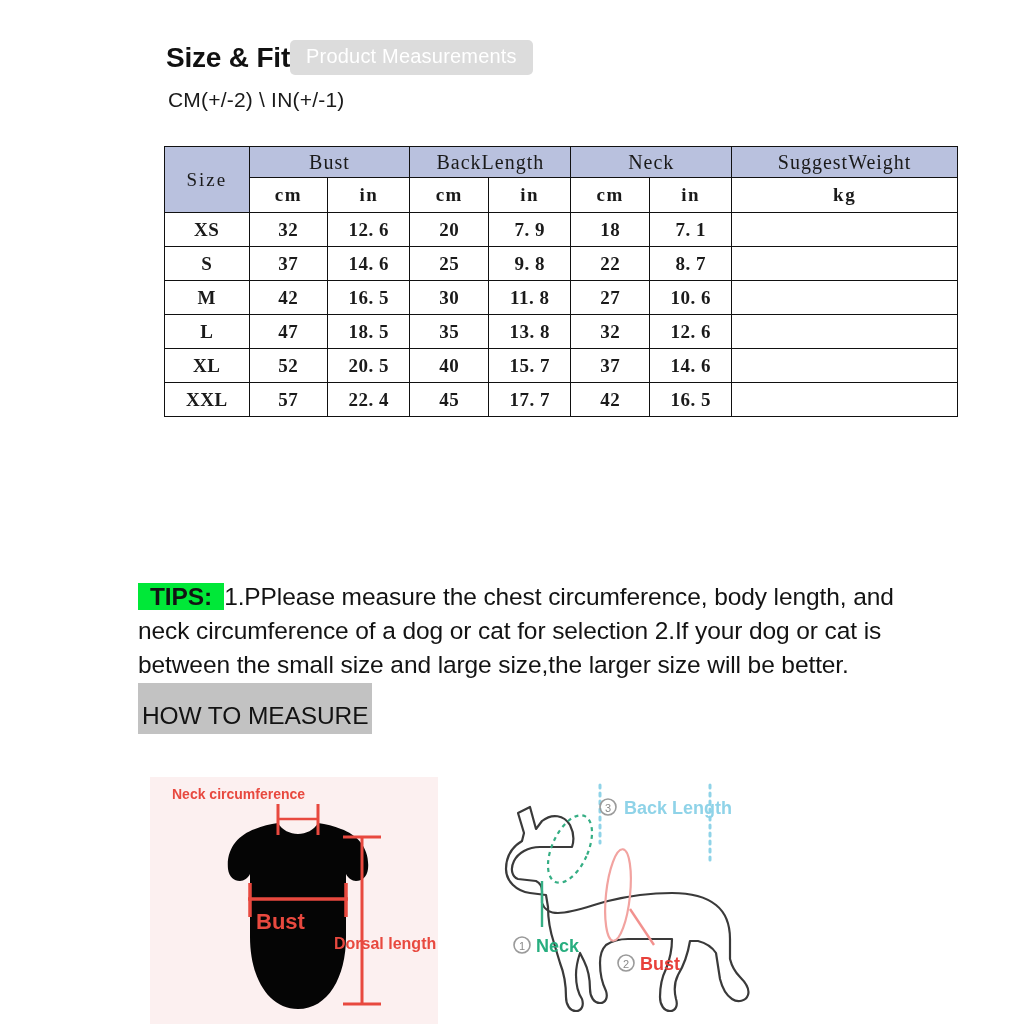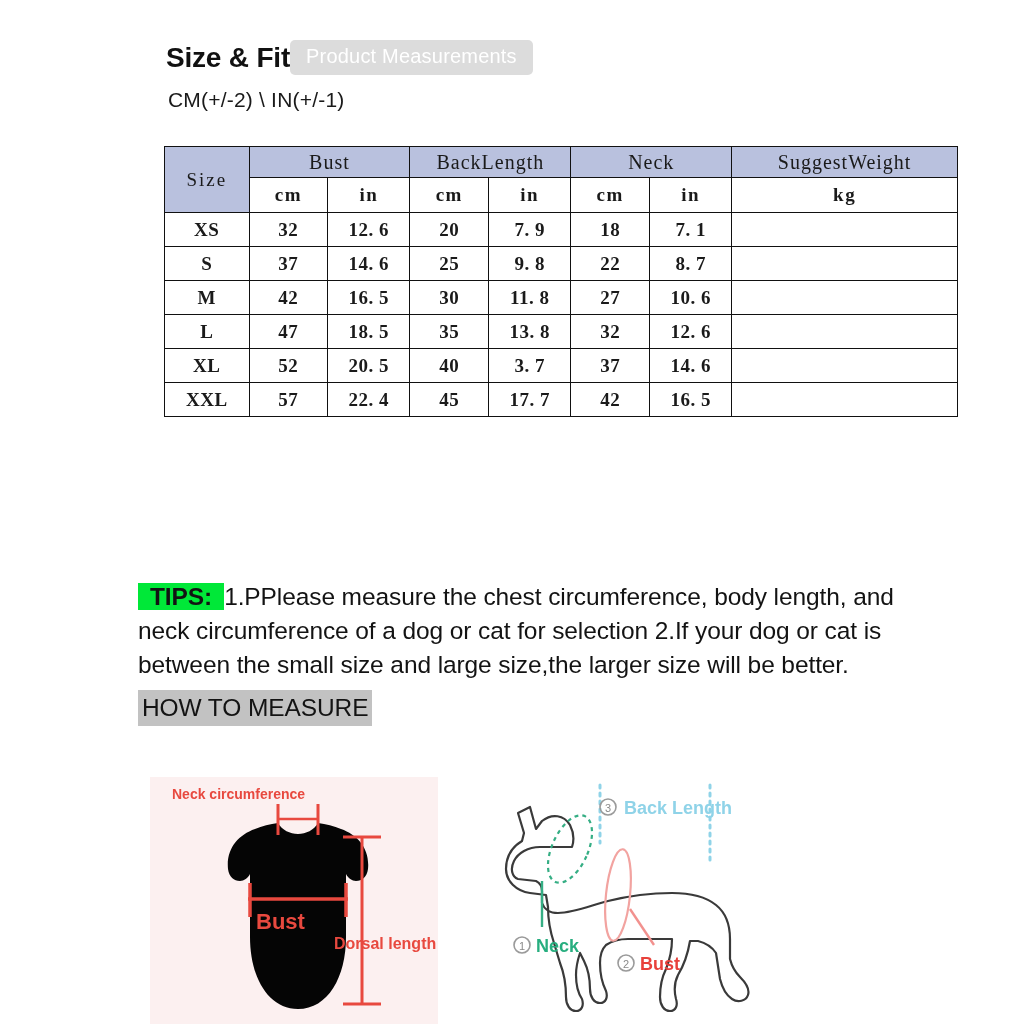--- a/index.html
+++ b/index.html
@@ -110,22 +110,22 @@
     letter-spacing: -0.1px;
   }
   .hl-green {
     background: #00e838;
     font-weight: bold;
     padding: 0 12px;
   }
   .how-to {
     display: inline-block;
     background: #c2c2c2;
-    padding: 1px 4px 1px 4px;
-    margin-top: 8px;
+    padding: 16px 4px 1px 4px;
+    margin-top: 1px;
   }
 
   
   .fig-left {
     position: absolute;
     left: 150px;
     top: 777px;
     width: 288px;
     height: 264px;
     background: #fcf0f0;
@@ -208,21 +208,21 @@
       <td class="c-in">13. 8</td>
       <td class="c-cm">32</td>
       <td class="c-in">12. 6</td>
       <td class="c-w"></td>
     </tr>
     <tr class="data-row">
       <td>XL</td>
       <td class="c-cm">52</td>
       <td class="c-in">20. 5</td>
       <td class="c-cm">40</td>
-      <td class="c-in">3. 7</td>
+      <td class="c-in">15. 7</td>
       <td class="c-cm">37</td>
       <td class="c-in">14. 6</td>
       <td class="c-w"></td>
     </tr>
     <tr class="data-row">
       <td>XXL</td>
       <td class="c-cm">57</td>
       <td class="c-in">22. 4</td>
       <td class="c-cm">45</td>
       <td class="c-in">17. 7</td>

